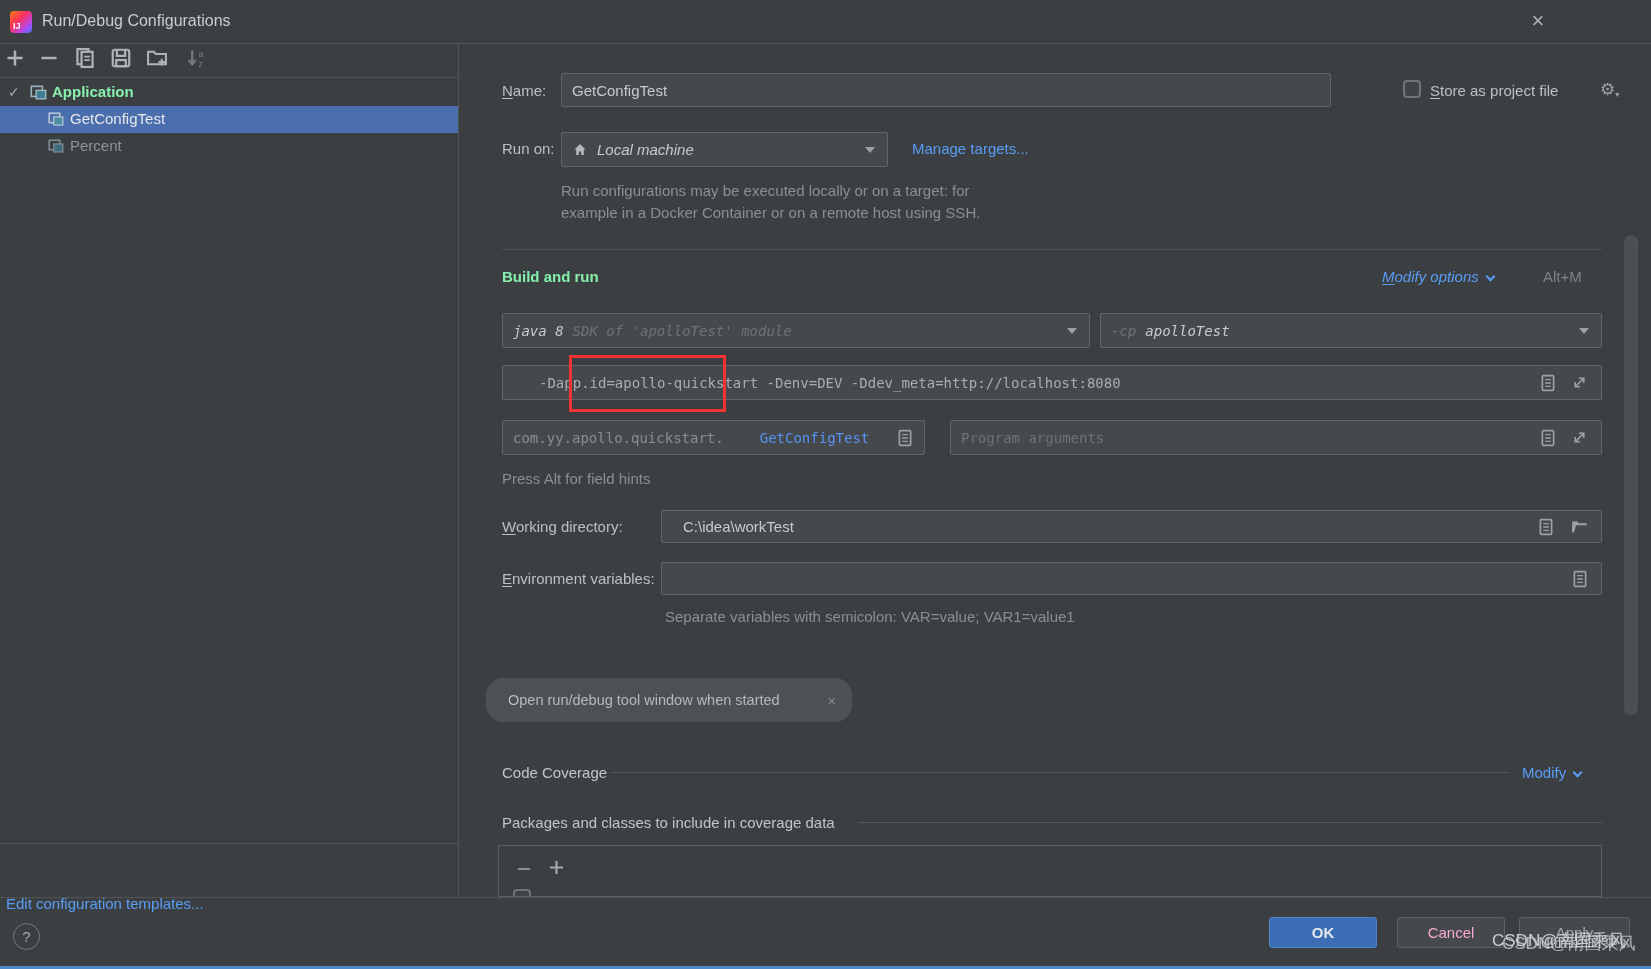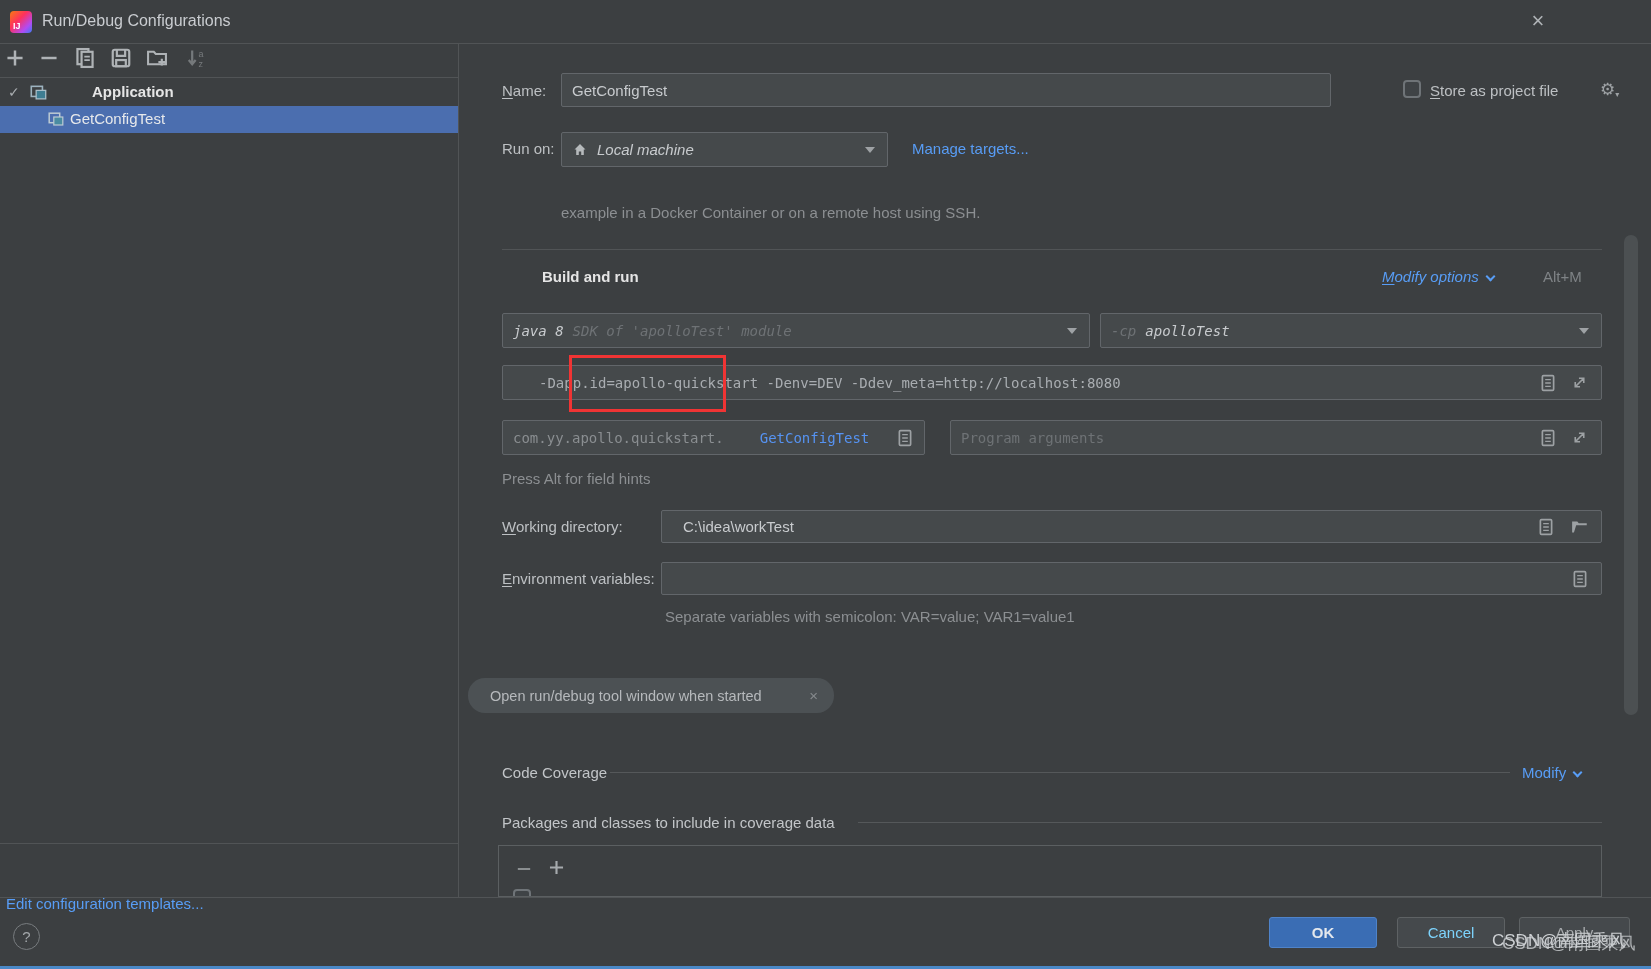--- a/index.html
+++ b/index.html
@@ -9,37 +9,37 @@
     --ok-button-blue:#3A6DB4;
     --bottom-border-blue:#4A88C7;
   }
   *{margin:0;padding:0;box-sizing:border-box;}
   body{background:#222426;font-family:"Liberation Sans",sans-serif;}
   .win{position:relative;width:1651px;height:969px;background:#3C3F41;overflow:hidden;color:#BDC0C3;}
   .abs{position:absolute;}
   .hsep{position:absolute;height:1px;background:#515456;}
   .vsep{position:absolute;width:1px;background:#515456;}
   .label{position:absolute;font-size:15px;color:#BDC0C3;white-space:nowrap;}
-  .bold{font-weight:bold;color:#e5e5e5;margin-left:40px;}
+  .bold{font-weight:bold;color:#86efac;}
   .hint{position:absolute;font-size:15px;color:#8C8F92;white-space:nowrap;}
   .link{color:var(--link-blue);font-size:15px;white-space:nowrap;cursor:pointer;}
   .mn{text-decoration:underline;text-underline-offset:2px;}
   .field{position:absolute;background:#45494B;border:1px solid #62666A;border-radius:2px;display:flex;align-items:center;padding:0 10px;}
   .mono{font-family:"DejaVu Sans Mono",monospace;font-size:14px;}
   .field input{background:transparent;border:none;outline:none;color:#C8CBCE;font:inherit;width:100%;padding:0;}
   .field input::placeholder{color:#6E7275;}
   .combo{cursor:pointer;font-style:italic;}
   .arrow{position:absolute;right:12px;top:50%;margin-top:-3px;width:0;height:0;border-left:5px solid transparent;border-right:5px solid transparent;border-top:6px solid #9EA2A5;}
   .f-icon{position:absolute;top:50%;transform:translateY(-50%);width:18px;height:18px;cursor:pointer;}
   .checkbox{position:absolute;width:18px;height:18px;border:2px solid #6F7478;border-radius:4px;background:#3F4346;cursor:pointer;}
   .chev{display:inline-block;width:7px;height:7px;border-right:2px solid var(--link-blue);border-bottom:2px solid var(--link-blue);transform:rotate(45deg);margin-left:8px;vertical-align:2px;}
   .tb-btn{position:absolute;width:22px;height:22px;cursor:pointer;}
   .tree-label{position:absolute;font-size:15px;white-space:nowrap;}
   .pill{position:absolute;background:#4C5154;border-radius:17px;display:flex;align-items:center;padding:0 16px 0 22px;font-size:14.5px;color:#B6B9BC;}
-  .btn{position:absolute;height:31px;border-radius:3px;font-size:15px;text-align:center;line-height:29px;cursor:pointer;background:#45494C;border:1px solid #5E6264;color:#7dd3fc;}
+  .btn{position:absolute;height:31px;border-radius:3px;font-size:15px;text-align:center;line-height:29px;cursor:pointer;background:#45494C;border:1px solid #5E6264;color:#f9a8d4;}
   .btn-ok{background:var(--ok-button-blue);border:1px solid #4F83C9;color:#E4E8ED;font-weight:bold;}
   .red-box{position:absolute;left:66px;top:-11px;width:157px;height:57px;border:3px solid var(--annotation-red);pointer-events:none;}
   .watermark{position:absolute;left:1492px;top:929px;width:170px;height:26px;font-size:17px;color:#CDD0D3;pointer-events:none;}
   .watermark span{position:absolute;left:0;top:0;white-space:nowrap;}
   .watermark span.dup{left:10px;top:3px;opacity:.8;}
 </style>
 </head>
 <body>
 
 <div class="win">
@@ -103,20 +103,29 @@
   <div class="abs" style="left:0;top:106px;width:458px;height:27px;background:var(--selection-blue);cursor:pointer;">
     <span style="position:absolute;left:48px;top:5px;">
       <svg width="16" height="16" viewBox="0 0 16 16">
           <rect x="1.2" y="2.2" width="10.5" height="9.5" fill="none" stroke="#BCCAD3" stroke-width="1.5"></rect>
           <rect x="5.8" y="6" width="9" height="8" fill="#4A8CA2" stroke="#BCCAD3" stroke-width="1.2"></rect>
         </svg>
     </span>
     <span class="tree-label" style="left:70px;top:4px;color:#E6E8EB;">GetConfigTest</span>
   </div>
 
+  <div class="abs" style="left:0;top:133px;width:458px;height:27px;cursor:pointer;">
+    <span style="position:absolute;left:48px;top:5px;opacity:.7;">
+      <svg width="16" height="16" viewBox="0 0 16 16">
+          <rect x="1.2" y="2.2" width="10.5" height="9.5" fill="none" stroke="#9DB3BF" stroke-width="1.5"></rect>
+          <rect x="5.8" y="6" width="9" height="8" fill="#3E7D92" stroke="#9DB3BF" stroke-width="1.2"></rect>
+        </svg>
+    </span>
+    <span class="tree-label" style="left:70px;top:4px;color:#8F9396;">Percent</span>
+  </div>
 
 
   <div class="hsep" style="top:843px;left:0;width:458px;"></div>
   <div class="abs link" style="left:6px;top:863px;margin-top:32px;">Edit configuration templates...</div>
 
   <div class="label" style="left:502px;top:82px;"><span class="mn">N</span><span>ame:</span></div>
   <div class="field" style="left:561px;top:73px;width:770px;height:34px;">
     <input type="text" style="font-size: 15px;" value="GetConfigTest">
   </div>
   <div class="checkbox" style="left:1403px;top:80px;"></div>
@@ -127,20 +136,21 @@
   <div class="field combo" style="left:561px;top:132px;width:327px;height:35px;">
     <span style="margin-right:9px;display:inline-flex;">
       <svg width="16" height="16" viewBox="0 0 16 16">
           <path d="M8 2L2.5 7.5h1.7V13h2.6V9.6h2.4V13h2.6V7.5h1.7z" fill="#B6BABC"></path>
         </svg>
     </span>
     <span style="font-size:15px;color:#C8CBCE;">Local machine</span>
     <span class="arrow"></span>
   </div>
   <div class="abs link" style="left:912px;top:140px;">Manage targets...</div>
+  <div class="hint" style="left:561px;top:182px;">Run configurations may be executed locally or on a target: for</div>
   <div class="hint" style="left:561px;top:204px;">example in a Docker Container or on a remote host using SSH.</div>
 
   <div class="hsep" style="top:249px;left:502px;width:1100px;"></div>
 
   <div class="label bold" style="left:502px;top:268px;">Build and run</div>
   <div class="abs" style="left:1382px;top:268px;font-style:italic;">
     <span class="link"><span class="mn">M</span><span>odify options</span></span><span class="chev"></span>
   </div>
   <div class="abs" style="left:1543px;top:268px;font-size:15px;color:#7F8386;">Alt+M</div>
 
@@ -221,21 +231,21 @@
     <input type="text" style="font-size: 15px; width: 850px;">
     <span class="f-icon" style="right:12px;">
       <svg width="18" height="18" viewBox="0 0 16 16">
           <rect x="3" y="1.5" width="10" height="13" rx="1" fill="none" stroke="#9DA1A4" stroke-width="1.5"></rect>
           <path d="M5.5 5h5M5.5 8h5M5.5 11h5" stroke="#9DA1A4" stroke-width="1.3"></path>
         </svg>
     </span>
   </div>
   <div class="hint" style="left:665px;top:608px;">Separate variables with semicolon: VAR=value; VAR1=value1</div>
 
-  <div class="pill" style="left:468px;top:678px;width:366px;height:35px;">
+  <div class="pill" style="left:486px;top:678px;width:366px;height:44px;">
     <span>Open run/debug tool window when started</span>
     <span style="margin-left:auto;color:#85898C;font-size:15px;cursor:pointer;">×</span>
   </div>
 
   <div class="label" style="left:502px;top:764px;color:#C2C5C8;">Code Coverage</div>
   <div class="hsep" style="top:772px;left:610px;width:900px;background:#55585A;"></div>
   <div class="abs" style="left:1522px;top:764px;">
     <span class="link">Modify</span><span class="chev"></span>
   </div>
 

